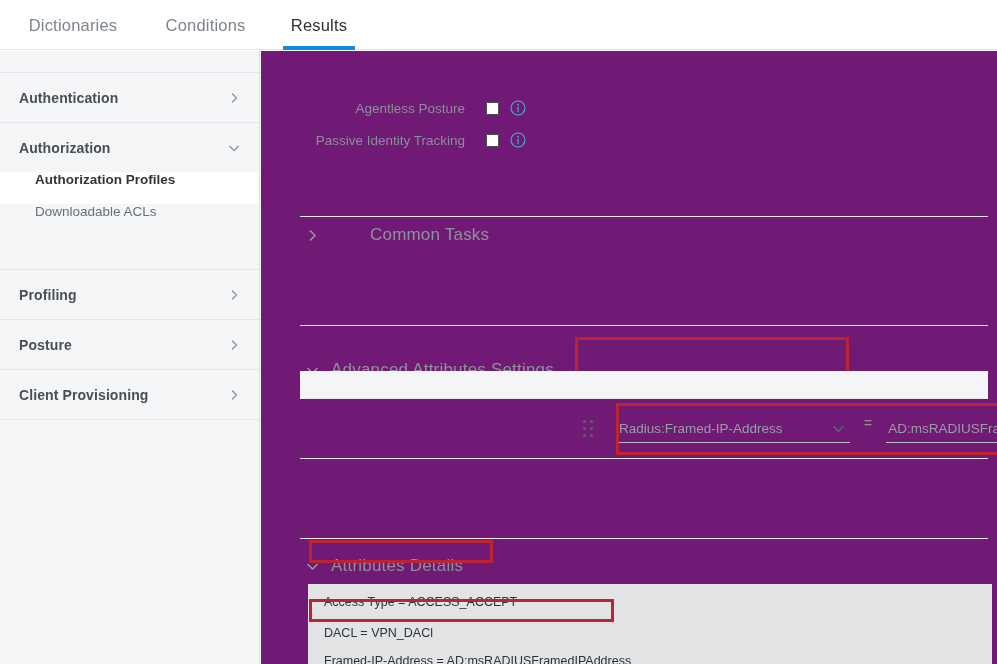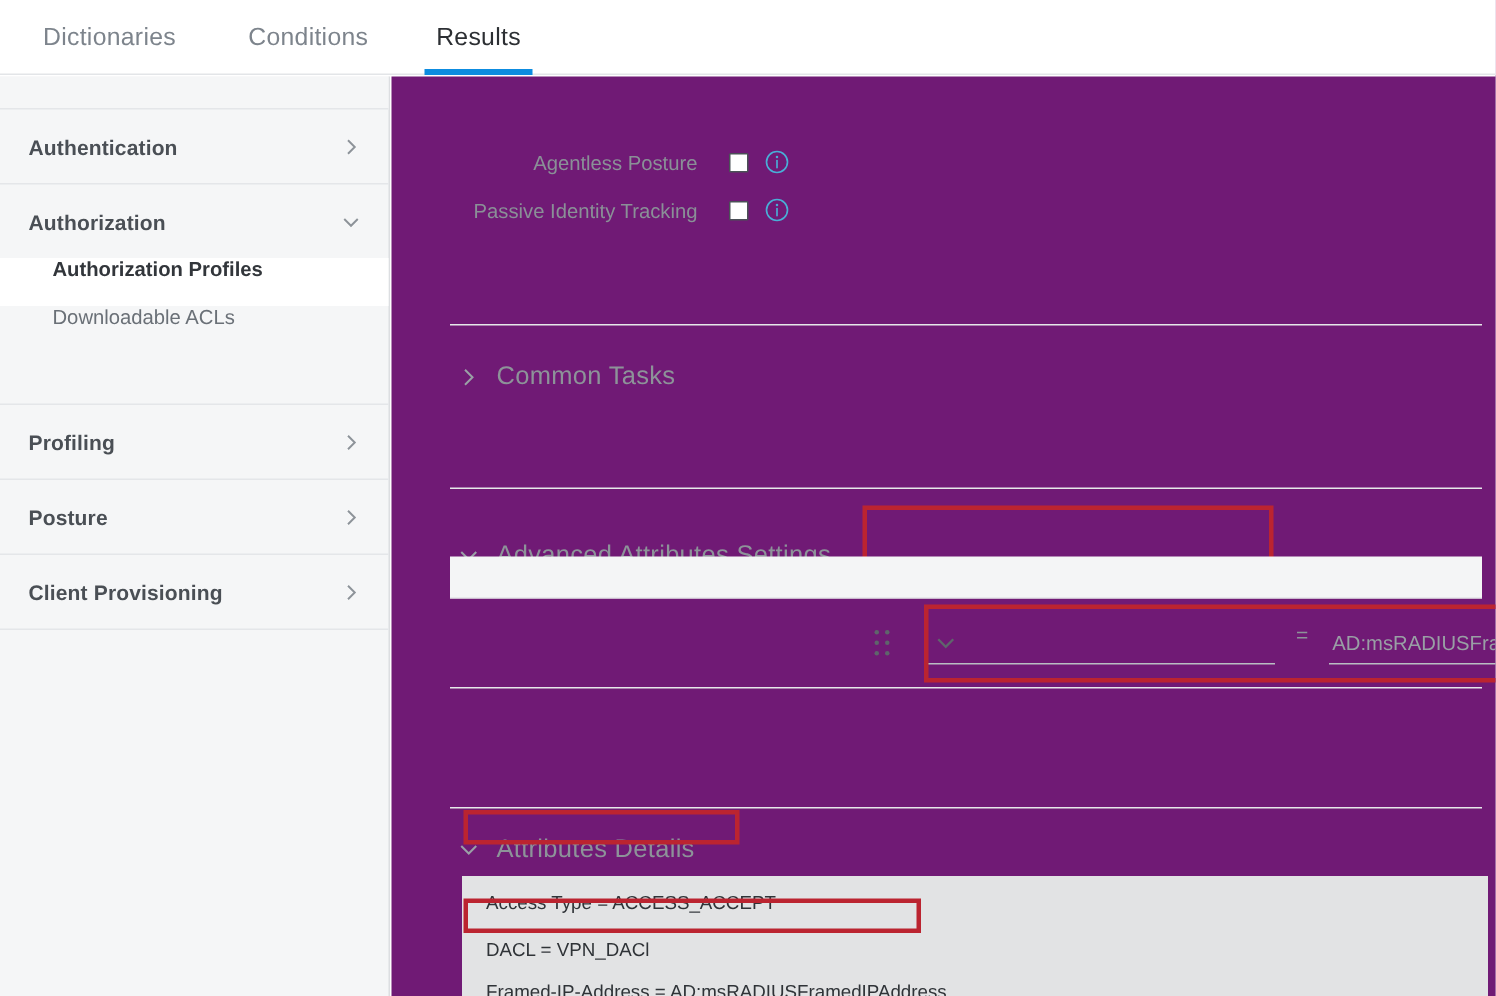--- a/index.html
+++ b/index.html
@@ -184,21 +184,21 @@
     margin-right: 11px;
     flex: 0 0 auto;
   }
   .sec-chevron svg { display: block; }
   .sec-title {
     font-size: 17px;
     color: #8d9399;
     letter-spacing: .2px;
     white-space: nowrap;
   }
-  #sec-common-tasks { left: 44px; top: 190px; }
+  #sec-common-tasks { left: 44px; top: 174px; gap: 39px; }
   #sec-advanced     { left: 44px; top: 309px; }
   #sec-attr-details { left: 44px; top: 505px; }
 
   
   .redbox {
     position: absolute;
     border: 3px solid #bb2430;
     box-sizing: border-box;
     pointer-events: none;
   }
@@ -447,20 +447,21 @@
     <span class="drag-handle">
       <i></i>
         <i></i>
         <i></i>
         <i></i>
         <i></i>
         <i></i>
     </span>
 
     <span class="select-wrap" id="select-attr">
+      <span class="select-text">Radius:Framed-IP-Address</span>
       <span class="select-caret">
         <svg viewBox="0 0 15 15" width="15" height="15" fill="none" stroke="currentColor" stroke-width="1.5">
           <path d="M2.5 5.2 L7.5 10.2 L12.5 5.2"></path>
         </svg>
       </span>
     </span>
 
     <span class="equals-sign">=</span>
 
     <span class="select-wrap" id="select-value">

